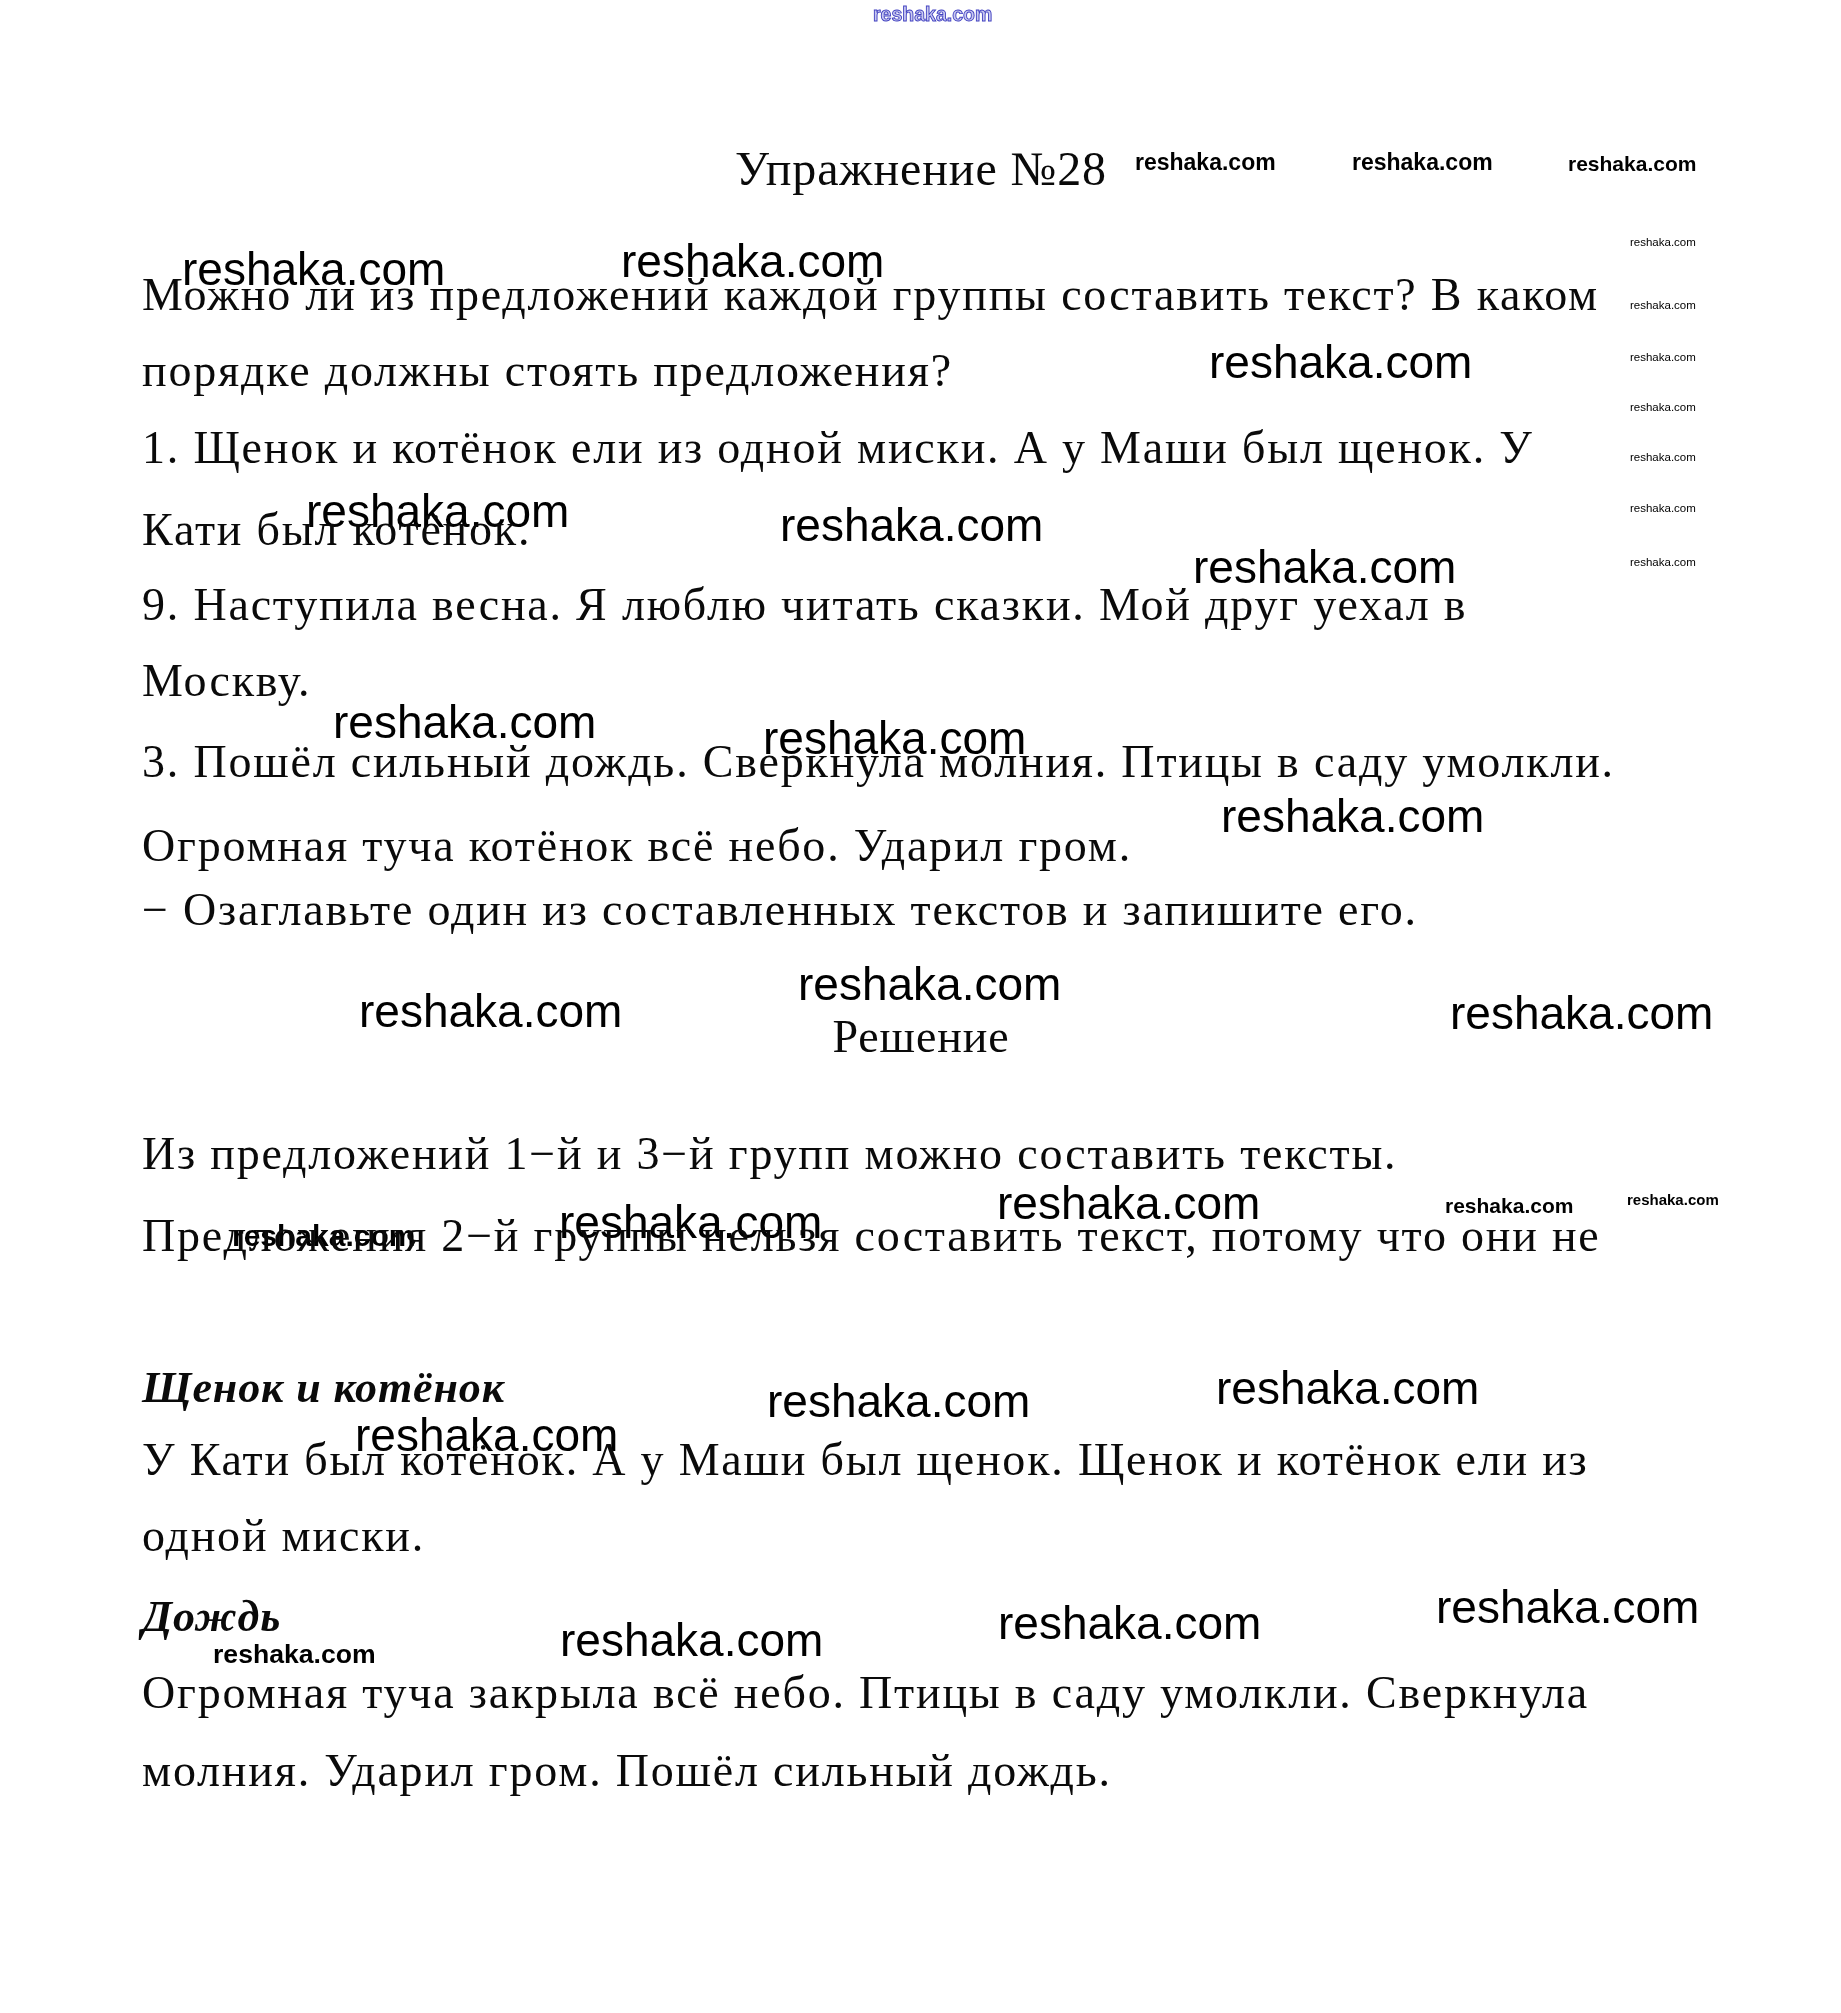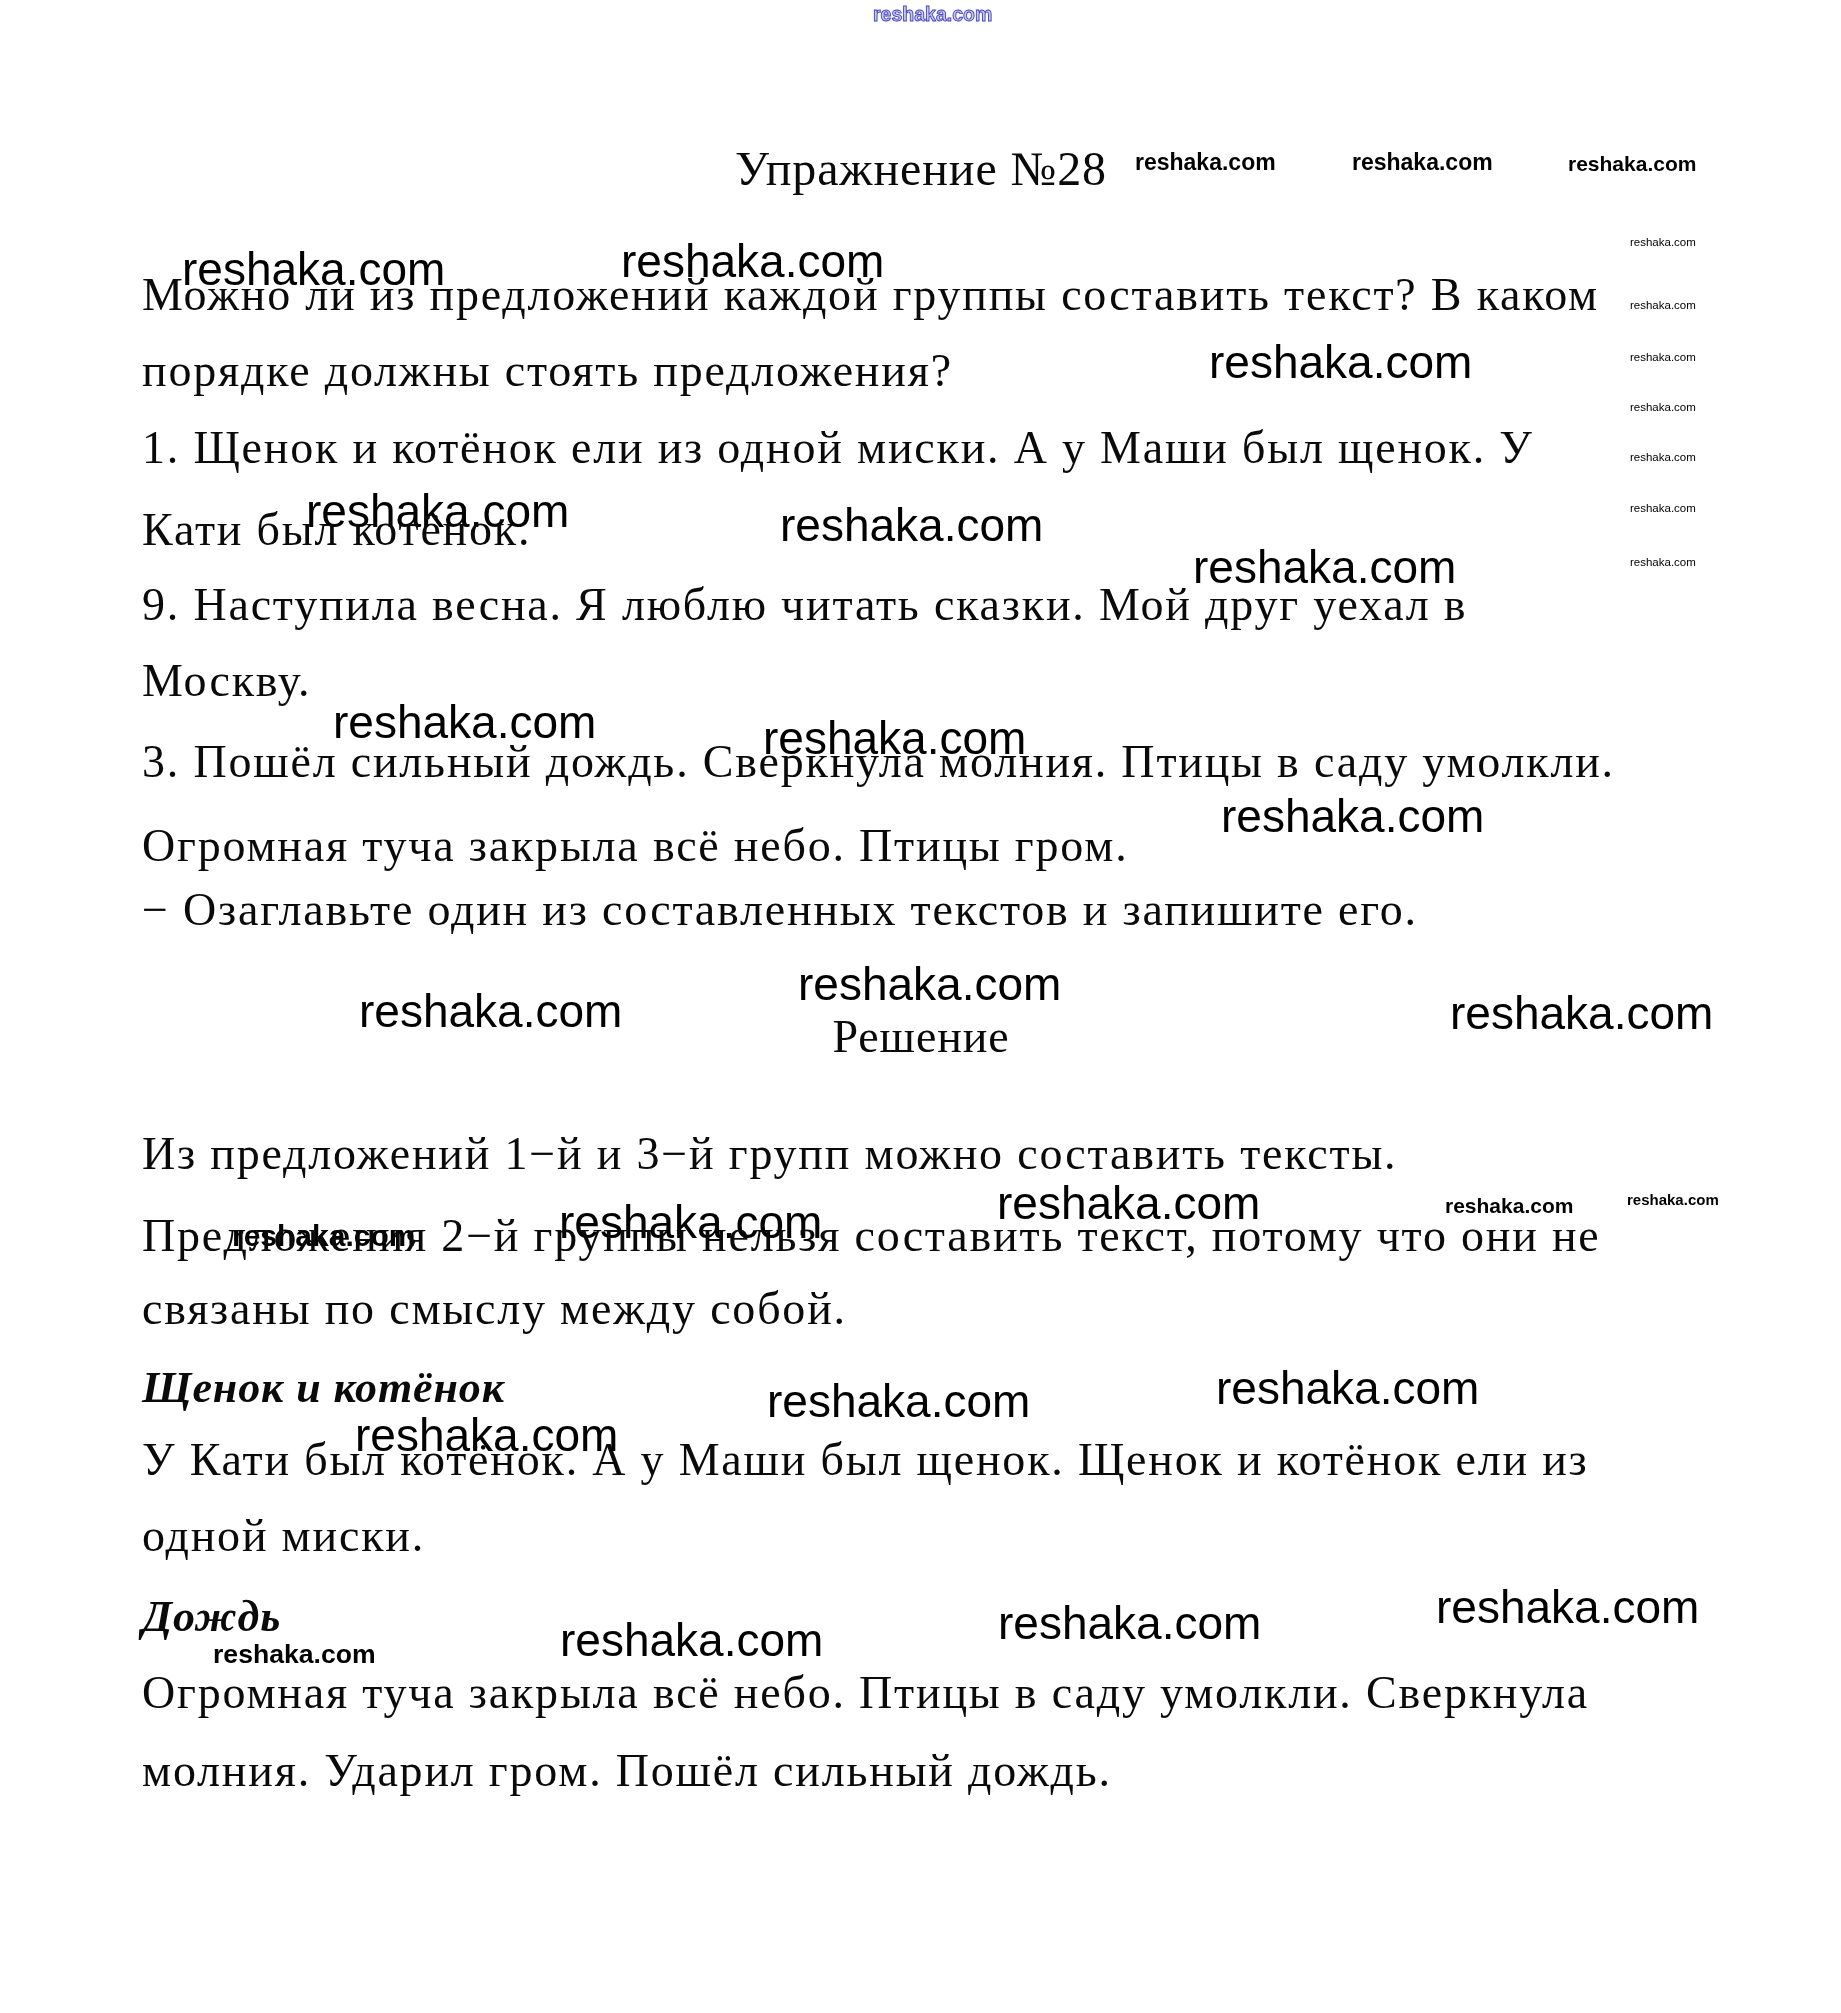--- a/index.html
+++ b/index.html
@@ -98,29 +98,28 @@
   <div class="line" style="top:272px">Можно ли из предложений каждой группы составить текст? В каком</div>
   <div class="line" style="top:348px">порядке должны стоять предложения?</div>
 
   <div class="line" style="top:425px">1. Щенок и котёнок ели из одной миски. А у Маши был щенок. У</div>
   <div class="line" style="top:507px">Кати был котёнок.</div>
 
   <div class="line" style="top:582px">9. Наступила весна. Я люблю читать сказки. Мой друг уехал в</div>
   <div class="line" style="top:658px">Москву.</div>
 
   <div class="line" style="top:739px">3. Пошёл сильный дождь. Сверкнула молния. Птицы в саду умолкли.</div>
-  <div class="line" style="top:823px">Огромная туча закрыла всё небо. Птицы гром.</div>
+  <div class="line" style="top:823px">Огромная туча котёнок всё небо. Ударил гром.</div>
 
   <div class="line" style="top:887px">− Озаглавьте один из составленных текстов и запишите его.</div>
 
   <div class="line centered sol-heading" style="top:1014px">Решение</div>
 
   <div class="line" style="top:1131px">Из предложений 1−й и 3−й групп можно составить тексты.</div>
   <div class="line" style="top:1213px">Предложения 2−й группы нельзя составить текст, потому что они не</div>
-  <div class="line" style="top:1286px">связаны по смыслу между собой.</div>
 
   <div class="line bi" style="top:1366px">Щенок и котёнок</div>
   <div class="line" style="top:1437px">У Кати был котёнок. А у Маши был щенок. Щенок и котёнок ели из</div>
   <div class="line" style="top:1513px">одной миски.</div>
 
   <div class="line bi" style="top:1595px">Дождь</div>
   <div class="line" style="top:1670px">Огромная туча закрыла всё небо. Птицы в саду умолкли. Сверкнула</div>
   <div class="line" style="top:1748px">молния. Ударил гром. Пошёл сильный дождь.</div>
 
 </div>

